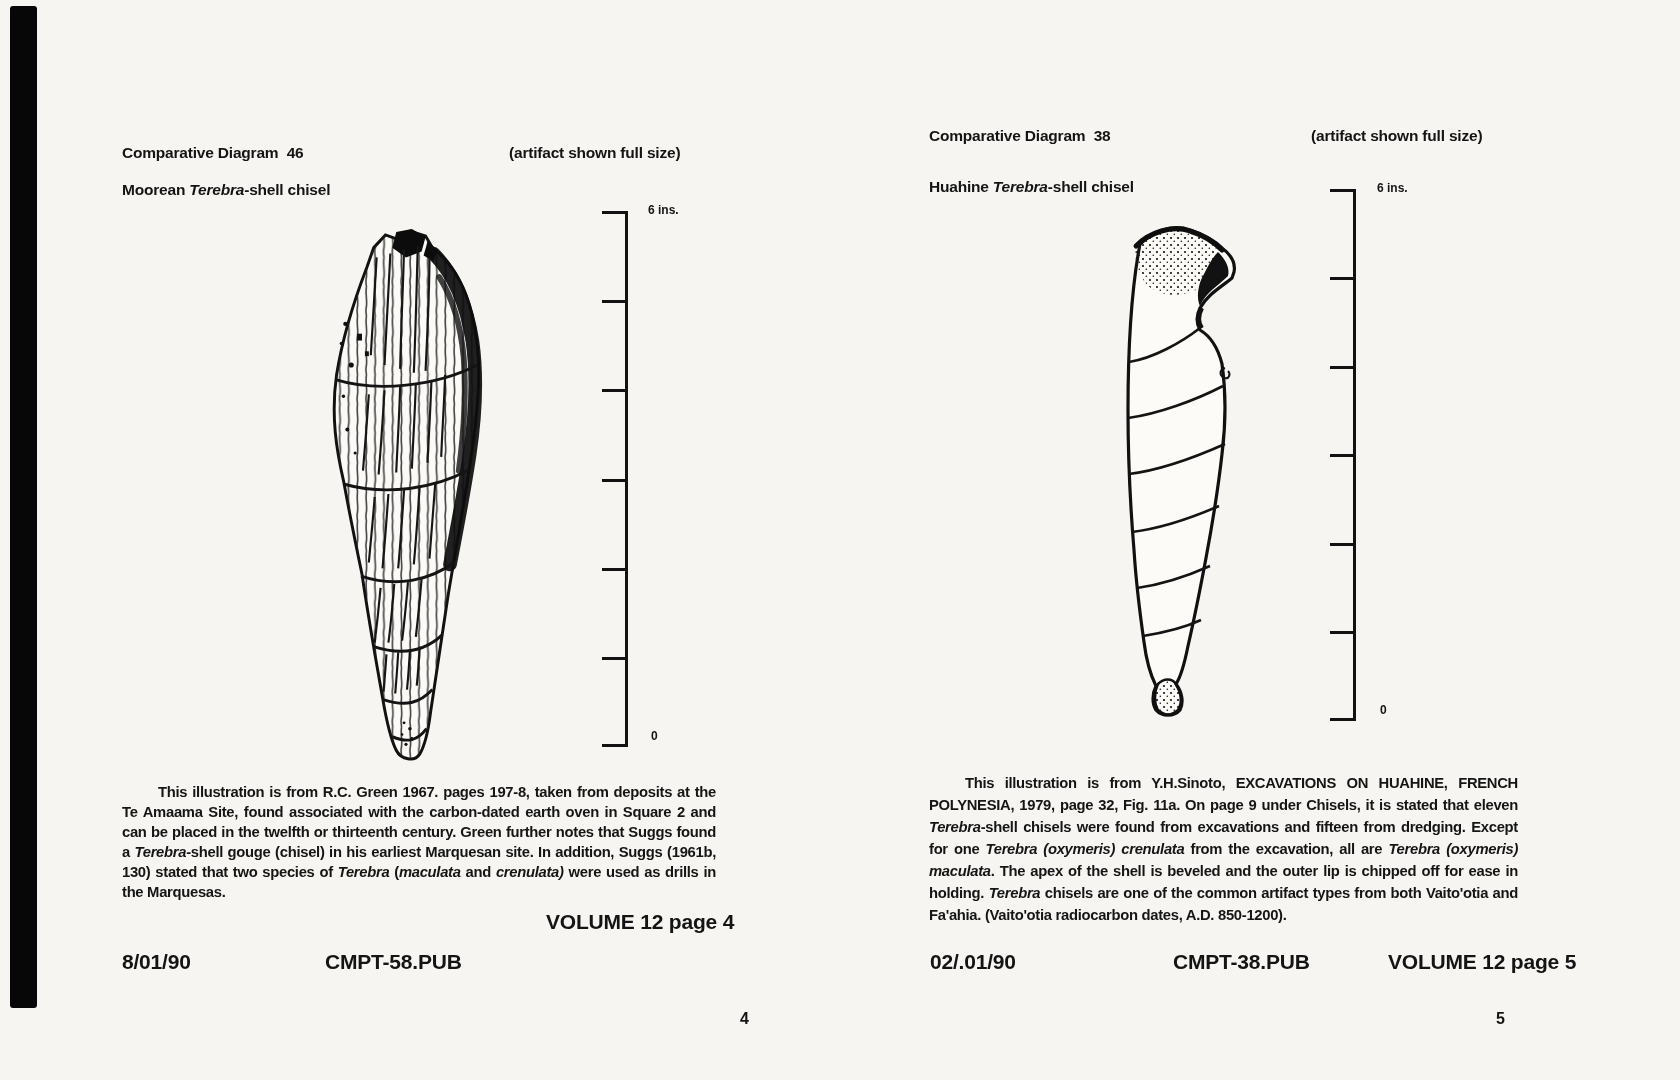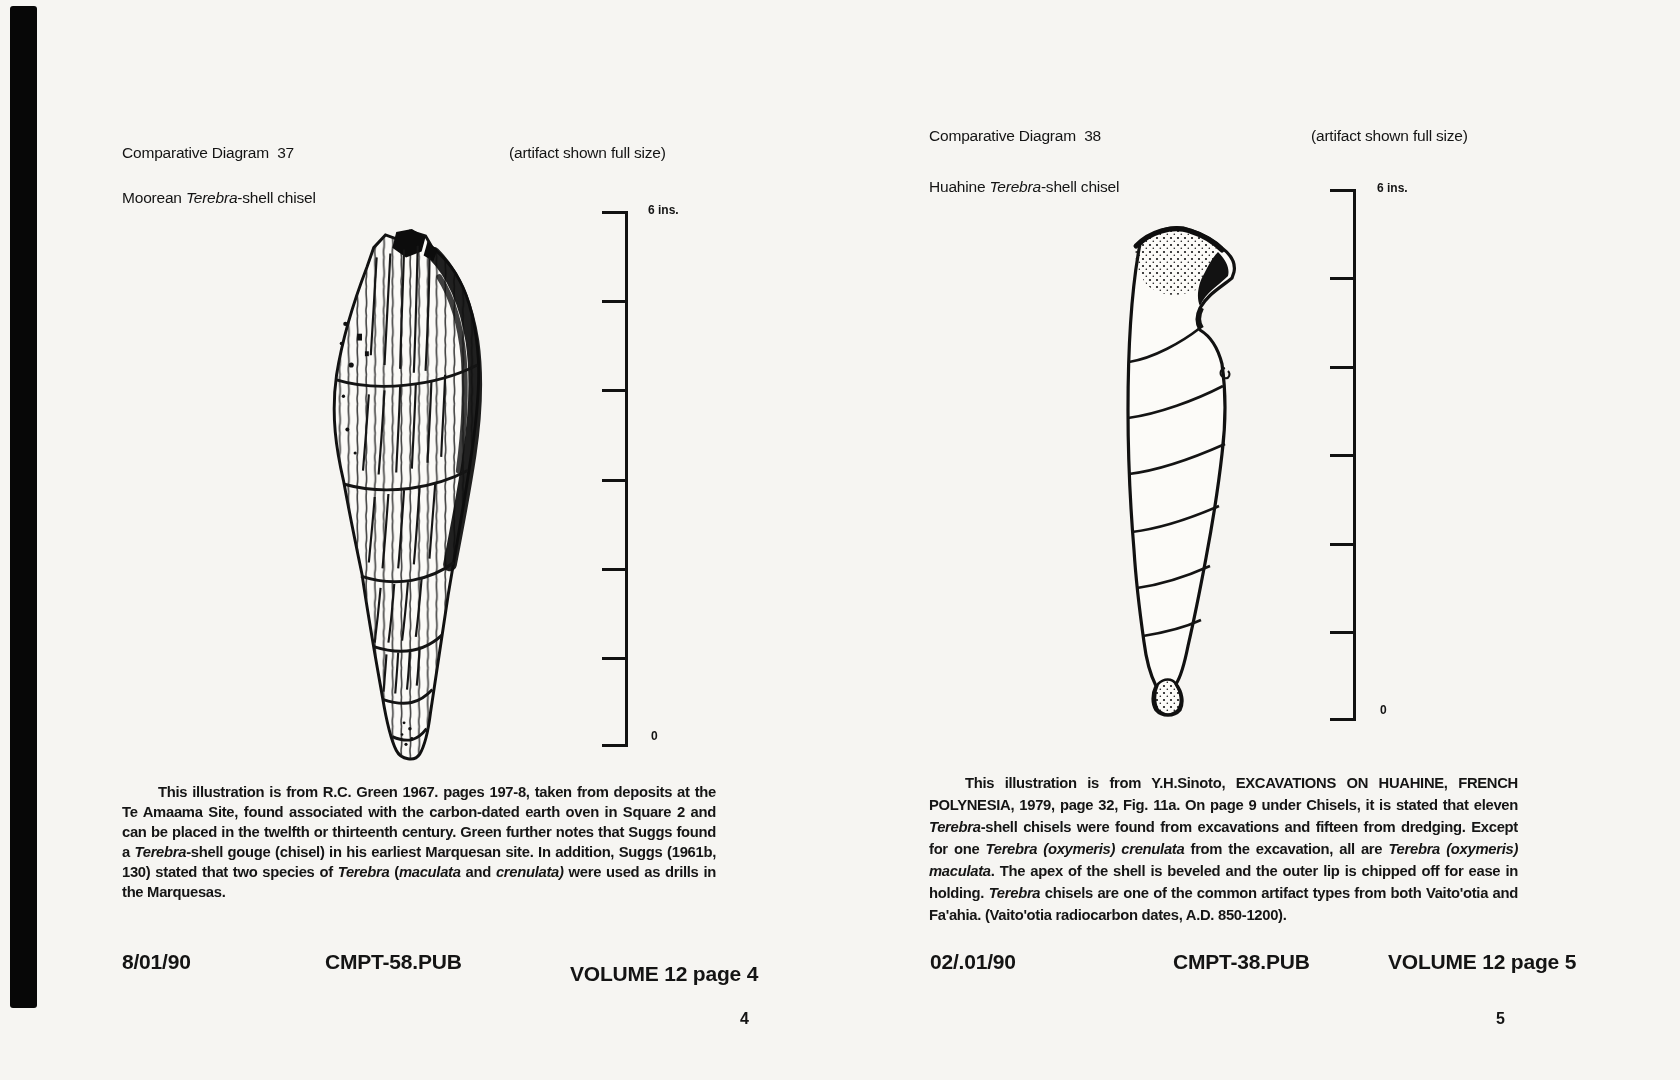--- a/index.html
+++ b/index.html
@@ -9,21 +9,21 @@
     font-family:"Liberation Sans","DejaVu Sans",sans-serif;
     color:#141414;
   }
   .abs{position:absolute;}
   #spread{position:relative;width:1680px;height:1080px;background:#f6f5f2;}
   .edgebar{
     left:10px;top:6px;width:27px;height:1002px;
     background:#070707;border-radius:3px;
   }
   .hdr{
-    font-size:15.5px;font-weight:400;letter-spacing:-0.2px;
+    font-size:15.5px;font-weight:700;letter-spacing:-0.2px;
     white-space:pre;line-height:20px;
   }
   .it{font-style:italic;}
   .para{
     margin:0;font-size:14.8px;font-weight:700;letter-spacing:-0.3px;
     text-align:justify;text-indent:36px;color:#151515;
   }
   .para-left{line-height:20px;}
   .para-right{line-height:22px;}
   .foot{font-size:21px;font-weight:700;letter-spacing:-0.2px;white-space:pre;}
@@ -34,25 +34,25 @@
   .sb-label{font-size:12px;font-weight:700;white-space:pre;}
   svg{display:block;}
 </style>
 </head>
 <body>
 
 <div id="spread">
 
   <div class="abs edgebar"></div>
 
-  <div class="hdr abs" style="left:122px;top:143px;">Comparative Diagram  37</div>
+  <div class="hdr abs" style="left:122px;top:143px;">Comparative Diagram  46</div>
 
   <div class="hdr abs" style="left:509px;top:143px;">(artifact shown full size)</div>
 
-  <div class="hdr abs" style="left:122px;top:188px;"><span>Moorean </span><span class="it">Terebra</span><span>-shell chisel</span></div>
+  <div class="hdr abs" style="left:122px;top:180px;"><span>Moorean </span><span class="it">Terebra</span><span>-shell chisel</span></div>
 
   <svg class="abs" style="left:318px;top:222px;" width="176" height="548" viewBox="0 0 180 548" role="img">
     <defs>
       <pattern id="hatchL" width="9" height="30" patternUnits="userSpaceOnUse">
         <path d="M4.5,0 C3.2,8 5.8,15 4.2,22 C3.6,25 4.4,28 4.5,30" stroke="#1c1c1c" stroke-width="1.6" fill="none"></path>
       </pattern>
     </defs>
     <g>
       <path d="M 50,40 C 40,66 26,106 19,150 C 13,192 19,228 26,258 C 33,296 40,330 45,354
                C 53,408 60,446 66,480 C 70,504 74,522 80,534 C 85,544 99,546 104,538
@@ -121,21 +121,21 @@
     <div class="sb-tick" style="top:446px;"></div>
     <div class="sb-tick" style="top:533px;"></div>
   </div>
   <div class="sb-label abs" style="left:648px;top:203px;">6 ins.</div>
   <div class="sb-label abs" style="left:651px;top:729px;">0</div>
 
   <p class="para para-left abs" style="left:122px;top:782px;width:594px;"><span>This illustration is from R.C. Green 1967. pages 197-8, taken from deposits at the Te Amaama Site, found associated with the carbon-dated earth oven in Square 2 and can be placed in the twelfth or thirteenth century.  Green further notes that Suggs found a </span><span class="it">Terebra</span><span>-shell gouge (chisel) in his earliest Marquesan site.  In addition, Suggs (1961b, 130) stated that two species of </span><span class="it">Terebra</span><span> (</span><span class="it">maculata</span><span> and </span><span class="it">crenulata)</span><span> were used as drills in the  Marquesas.</span></p>
 
   <div class="foot abs" style="left:122px;top:950px;">8/01/90</div>
   <div class="foot abs" style="left:325px;top:950px;">CMPT-58.PUB</div>
-  <div class="foot abs" style="left:546px;top:962px;margin-left:24px;">VOLUME 12 page 4</div>
+  <div class="foot abs" style="left:546px;top:910px;">VOLUME 12 page 4</div>
   <div class="pagenum abs" style="left:740px;top:1010px;">4</div>
 
   <div class="hdr abs" style="left:929px;top:126px;">Comparative Diagram  38</div>
 
   <div class="hdr abs" style="left:1311px;top:126px;">(artifact shown full size)</div>
 
   <div class="hdr abs" style="left:929px;top:177px;"><span>Huahine </span><span class="it">Terebra</span><span>-shell chisel</span></div>
 
   <svg class="abs" style="left:1106px;top:222px;" width="140" height="496" viewBox="0 0 140 496" role="img">
     <defs>

